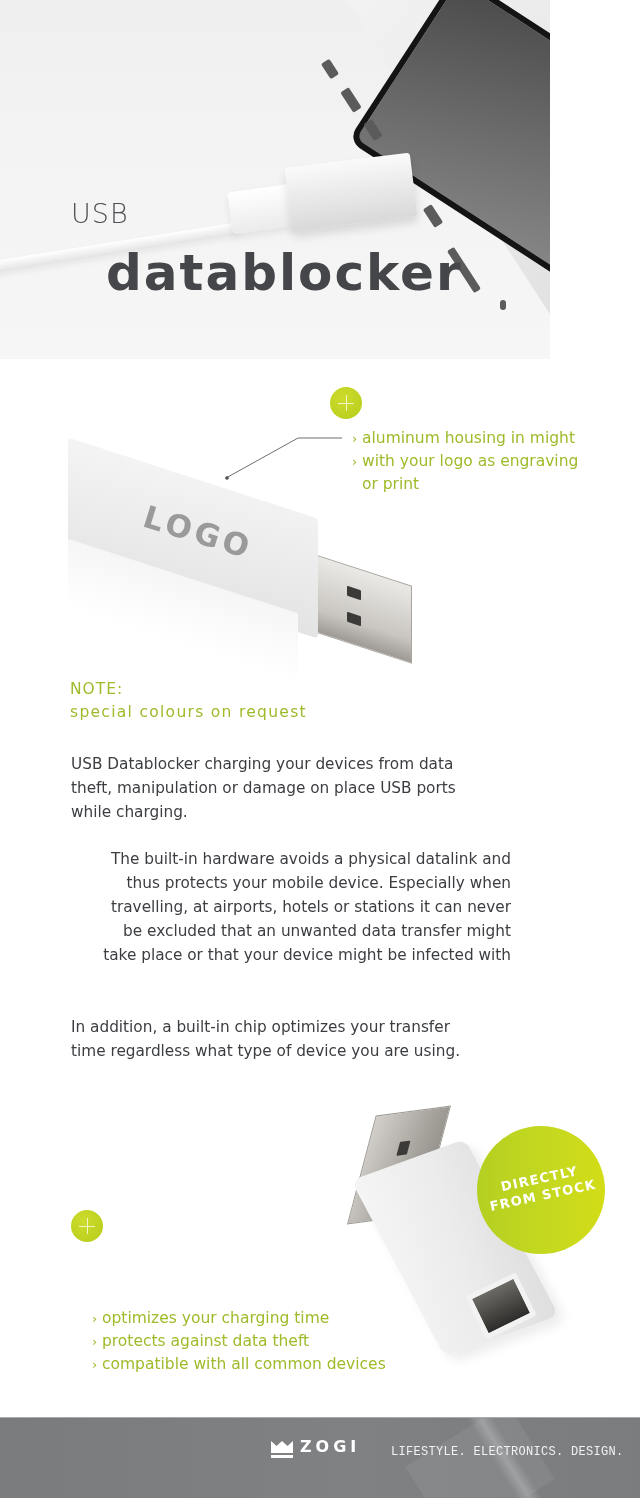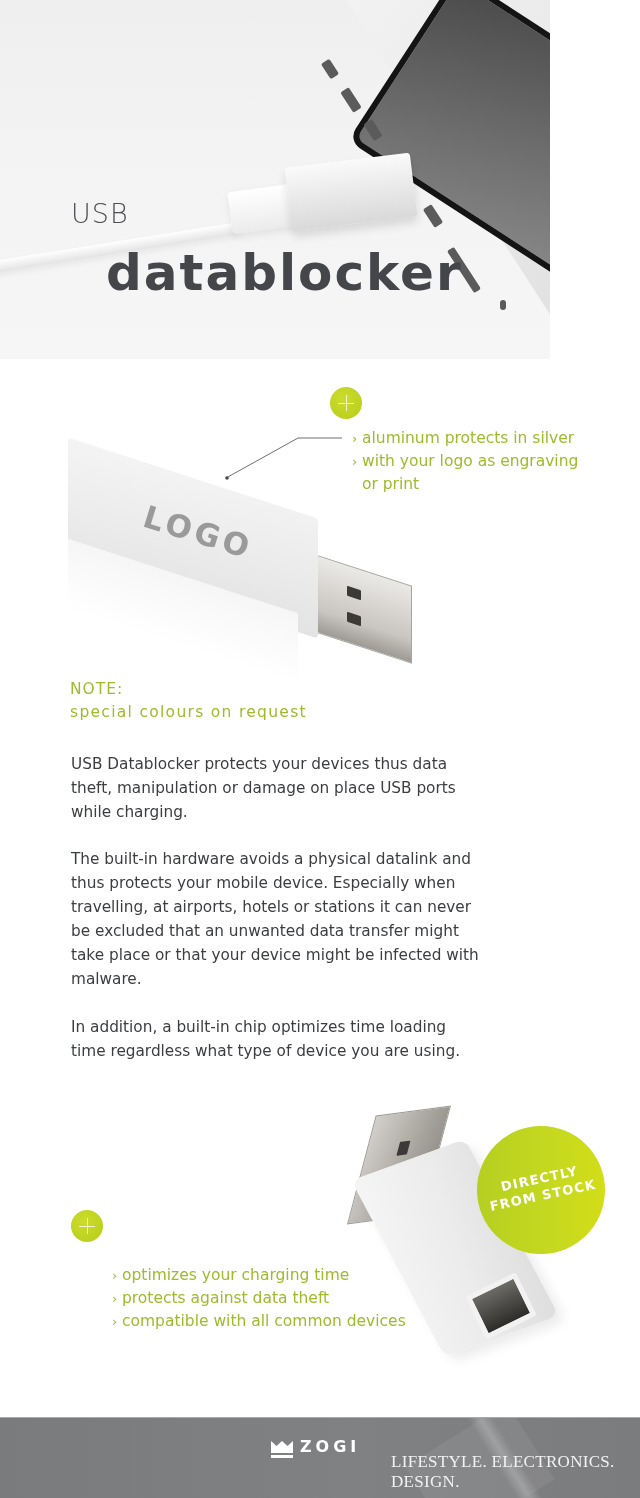--- a/index.html
+++ b/index.html
@@ -158,21 +158,21 @@
     position: absolute; left: 420px; top: 10px; width: 120px; height: 90px;
     background: rgba(160,160,160,0.25); transform: rotate(-32deg);
   }
   .crown { position: absolute; left: 271px; top: 23px; width: 22px; height: 17px; }
   .brand {
     position: absolute; left: 300px; top: 19px; color: #ffffff; font-weight: bold;
     font-size: 16px; letter-spacing: 4px; font-family: "DejaVu Sans", sans-serif;
   }
   .tagline {
     position: absolute; left: 391px; top: 27px; color: #f2f2f2;
-    font-size: 17px; letter-spacing: 0.3px; font-family: Liberation Serif, serif; margin-top: 7px;
+    font-size: 12px; letter-spacing: 0.3px; font-family: Liberation Mono, monospace;
   }
 </style>
 </head>
 <body>
 
 <div class="hero">
   <div class="laptop-body"></div>
   <div class="screen"></div>
   <div class="port" style="left:325px;top:60px;width:10px;height:18px;transform:rotate(-33deg);"></div>
   <div class="port" style="left:346px;top:88px;width:10px;height:24px;transform:rotate(-33deg);"></div>
@@ -189,53 +189,52 @@
 </div>
 
 <div class="plus-circle" style="left:330px;top:387px;"></div>
 
 <svg class="leader-line" viewBox="0 0 120 44">
   <polyline points="0,42 72,2 116,2" fill="none" stroke="#4a4a4a" stroke-width="0.8"></polyline>
   <circle cx="1" cy="42" r="1.8" fill="#4a4a4a"></circle>
 </svg>
 
 <ul class="bullets" style="left:352px;top:427px;">
-  <li><span class="chev">›</span><span>aluminum protects in silver</span></li>
+  <li><span class="chev">›</span><span>aluminum housing in might</span></li>
   <li><span class="chev">›</span><span>with your logo as engraving</span></li>
   <li class="cont"><span>or print</span></li>
 </ul>
 
 <div class="product1">
   <div class="usb">
     <div class="usb-hole" style="left:56px;top:20px;"></div>
     <div class="usb-hole" style="left:56px;top:46px;"></div>
   </div>
   <div class="body"></div>
   <div class="front"></div>
   <div class="logo">LOGO</div>
 </div>
 
 <div class="note-title">NOTE:</div>
 <div class="note-text">special colours on request</div>
 
 <div class="para" style="top:752px;">
-  <span>USB Datablocker protects your devices thus data</span>
+  <span>USB Datablocker charging your devices from data</span>
   <span>theft, manipulation or damage on place USB ports</span>
   <span>while charging.</span>
 </div>
-<div class="para" style="top:847px;">
+<div class="para" style="top:847px;text-align:right;">
   <span>The built-in hardware avoids a physical datalink and</span>
   <span>thus protects your mobile device. Especially when</span>
   <span>travelling, at airports, hotels or stations it can never</span>
   <span>be excluded that an unwanted data transfer might</span>
   <span>take place or that your device might be infected with</span>
-  <span>malware.</span>
 </div>
 <div class="para" style="top:1015px;">
-  <span>In addition, a built-in chip optimizes time loading</span>
+  <span>In addition, a built-in chip optimizes your transfer</span>
   <span>time regardless what type of device you are using.</span>
 </div>
 
 <div class="product2">
   <div class="usb">
     <div class="usb-hole" style="left:30px;top:30px;width:10px;height:14px;"></div>
     <div class="usb-hole" style="left:24px;top:60px;width:10px;height:14px;"></div>
   </div>
   <div class="body"></div>
   <div class="port-female"></div>
@@ -243,21 +242,21 @@
 
 <div class="stock-badge">
   <div class="inner">
     <div>DIRECTLY</div>
     <div>FROM STOCK</div>
   </div>
 </div>
 
 <div class="plus-circle" style="left:71px;top:1210px;"></div>
 
-<ul class="bullets" style="left:92px;top:1264px;margin-left:20px;">
+<ul class="bullets" style="left:92px;top:1307px;">
   <li><span class="chev">›</span><span>optimizes your charging time</span></li>
   <li><span class="chev">›</span><span>protects against data theft</span></li>
   <li><span class="chev">›</span><span>compatible with all common devices</span></li>
 </ul>
 
 <div class="footer">
   <div class="streak2"></div>
   <div class="streak"></div>
   <svg class="crown" viewBox="0 0 22 17">
     <polygon points="0,0 5.5,5 11,0 16.5,5 22,0 22,12 0,12" fill="#ffffff"></polygon>

